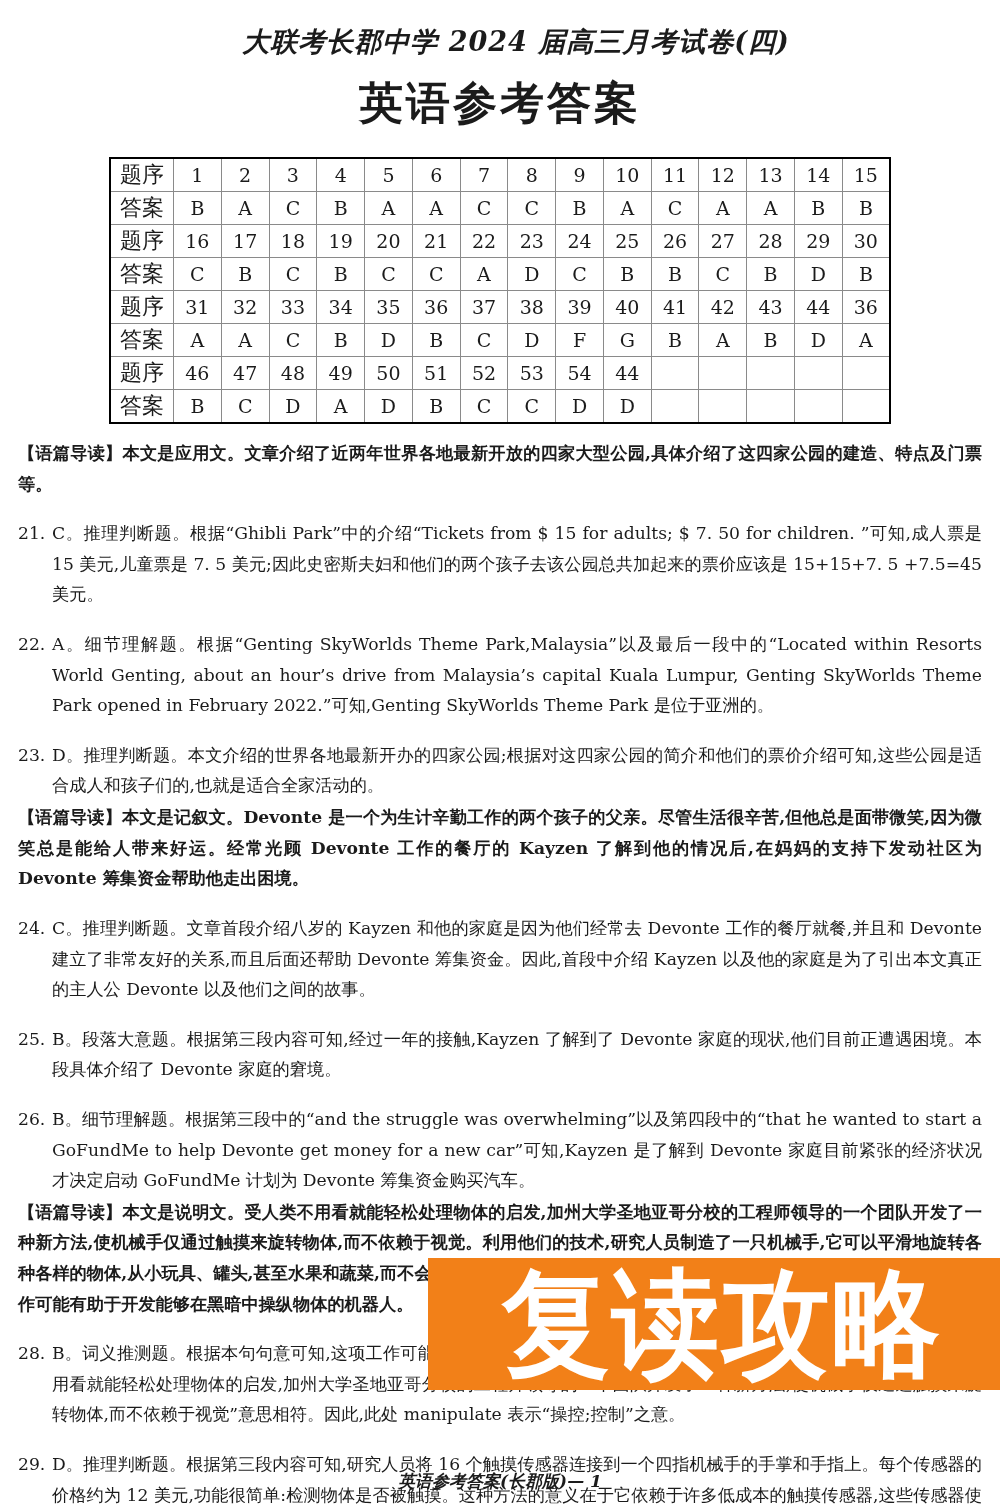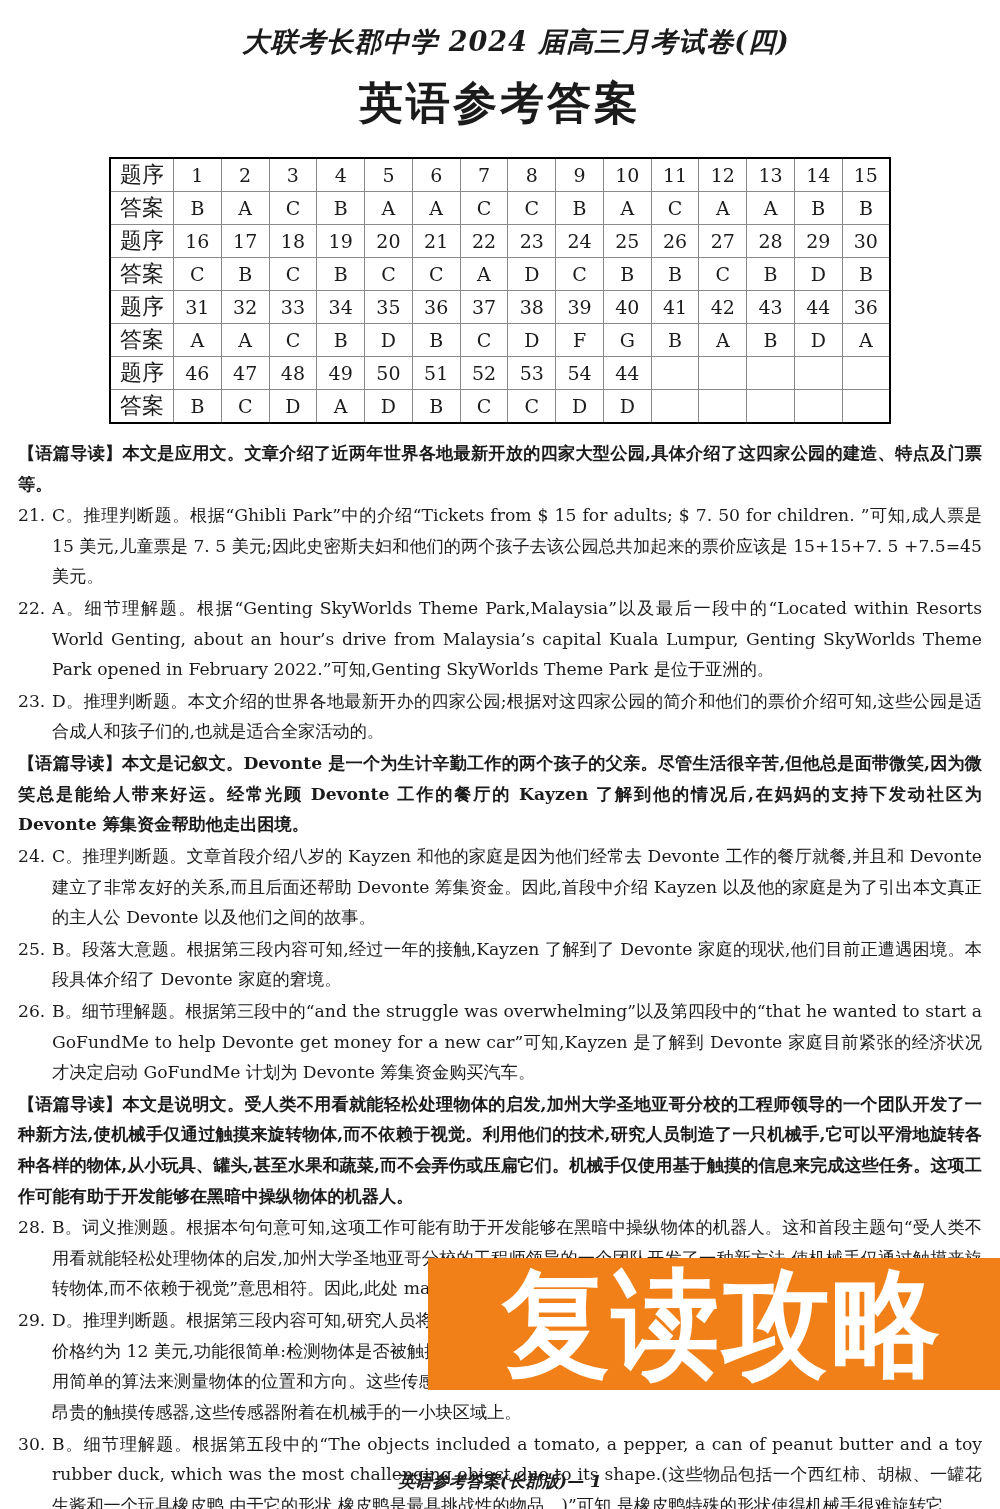--- a/index.html
+++ b/index.html
@@ -92,20 +92,21 @@
     text-indent: 0;
   }
   .para.item {
     padding-left: 34px;
     text-indent: -34px;
   }
   .para.item .num {
     display: inline-block;
     min-width: 34px;
     text-indent: 0;
+    margin-top: 18px;
   }
   .lead {
     font-weight: bold;
   }
 
   
   .watermark {
     position: absolute;
     left: 428px;
     top: 1258px;

